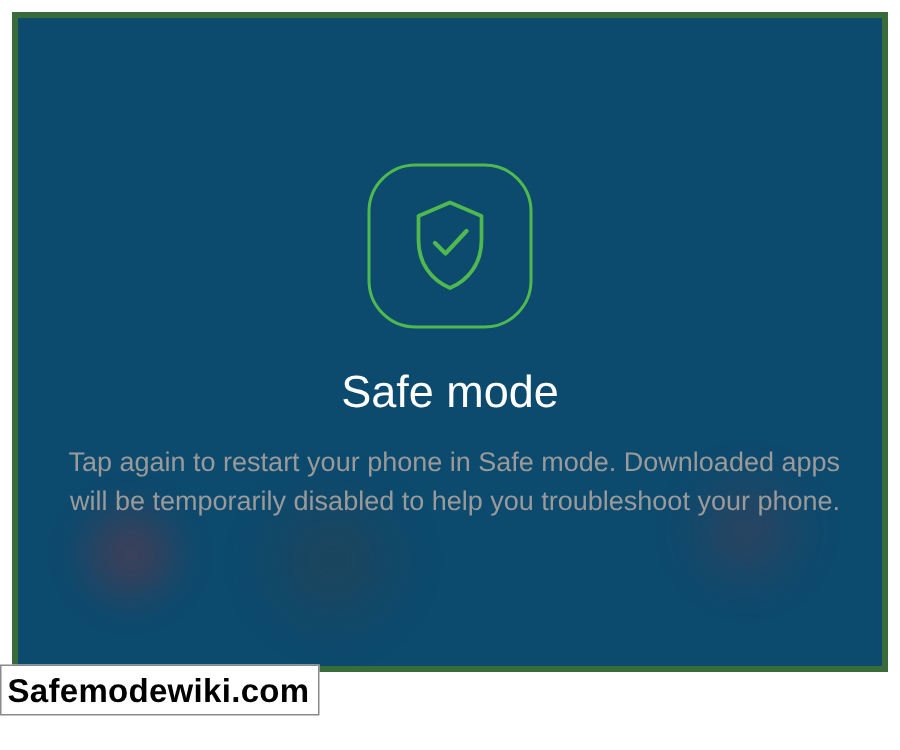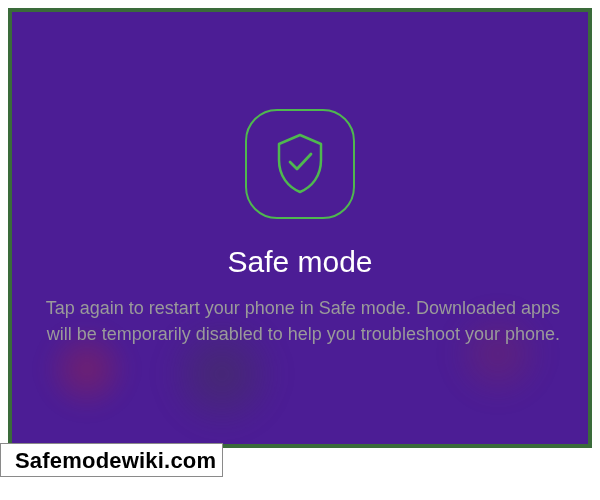--- a/index.html
+++ b/index.html
@@ -15,21 +15,21 @@
       position: relative;
       overflow: hidden;
     }
     .outer-frame {
       position: absolute;
       top: 8px;
       left: 8px;
       width: 584px;
       height: 440px;
       border: 4px solid #3a6b3a;
-      background: #4c1d95;
+      background: #0c4a6e;
       display: flex;
       flex-direction: column;
       align-items: center;
       justify-content: center;
       padding: 20px;
     }
     .bg-blur-1 {
       position: absolute;
       width: 90px;
       height: 90px;
@@ -91,21 +91,21 @@
       max-width: 520px;
       position: relative;
       z-index: 2;
     }
     .watermark-box {
       position: absolute;
       left: 0;
       bottom: 23px;
       background: #ffffff;
       border: 1px solid #8a8a8a;
-      padding: 4px 6px 2px 14px;
+      padding: 4px 6px 2px 4px;
     }
     .watermark-text {
       color: #000000;
       font-size: 22px;
       font-weight: 700;
       letter-spacing: 0.2px;
     }
   </style>
 </head>
 <body>

